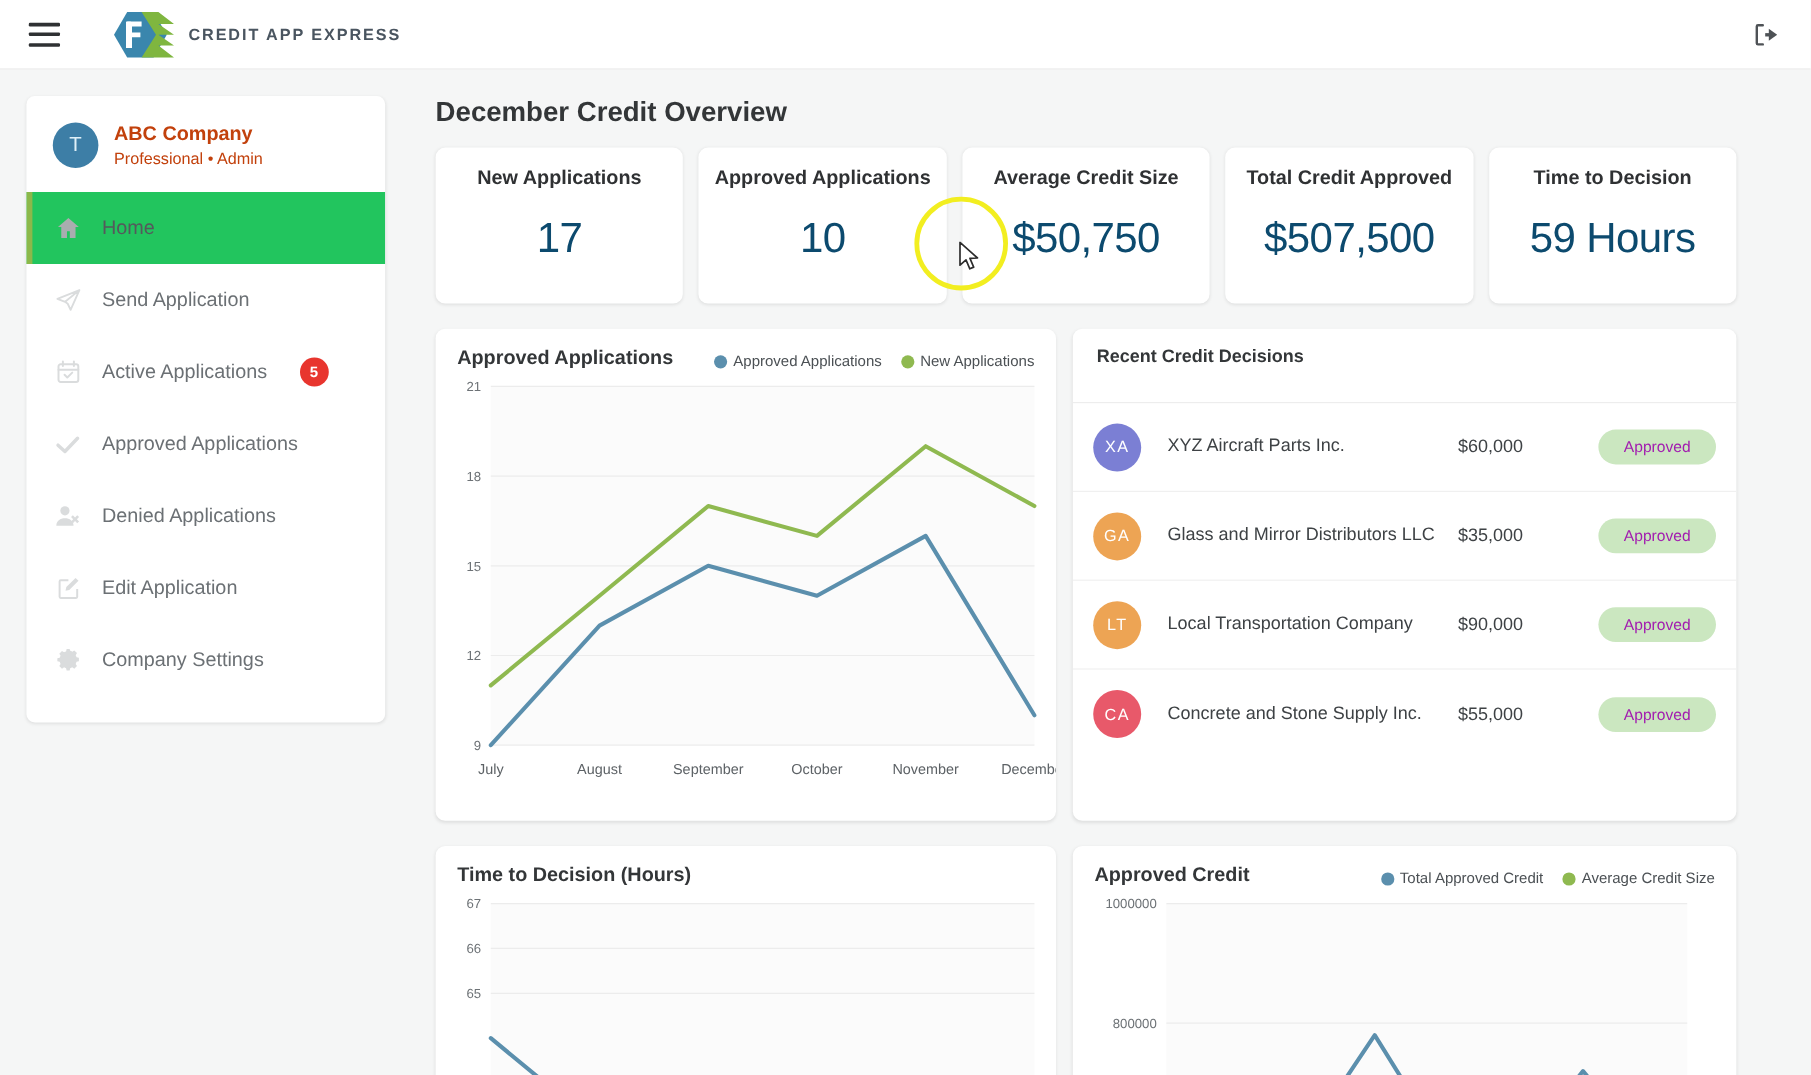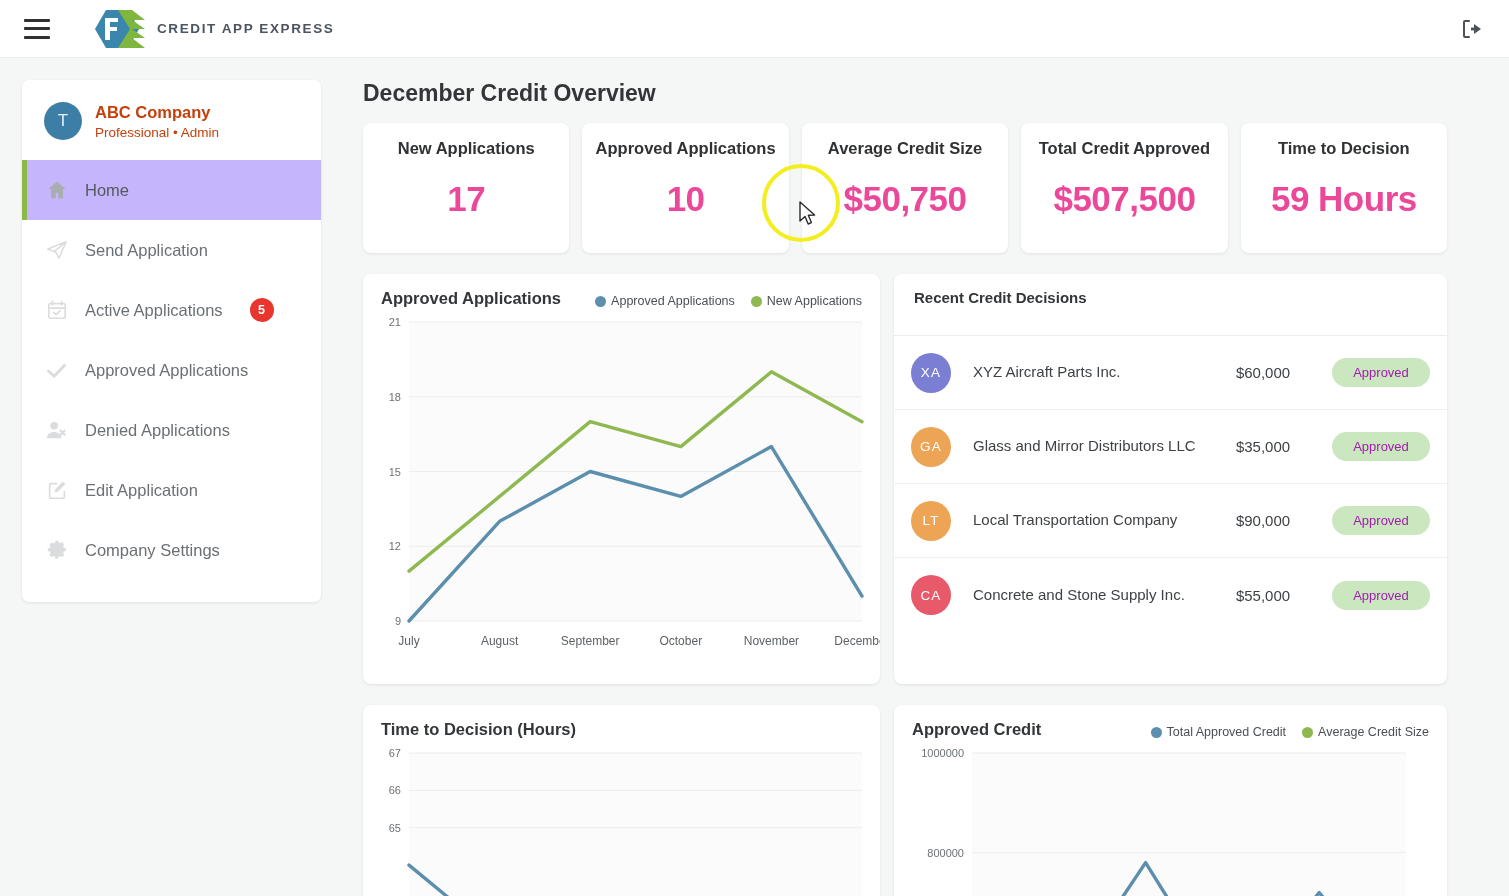--- a/index.html
+++ b/index.html
@@ -50,21 +50,21 @@
     font-size: 17px; font-weight: 400;
   }
   .profile-name { font-size: 16.5px; font-weight: bold; color: #c2410c; line-height: 1.25; }
   .profile-sub { font-size: 13.5px; color: #c2410c; margin-top: 2px; }
 
   .nav-item {
     display: flex; align-items: center; gap: 16px;
     height: 60px; padding-left: 22px; cursor: pointer;
     position: relative; color: #6b7074; font-size: 16.5px;
   }
-  .nav-item.active { background: #c4b5fd; color: #55595c; }
+  .nav-item.active { background: #22c55e; color: #55595c; }
   .nav-item.active::before {
     content: ""; position: absolute; left: 0; top: 0; bottom: 0;
     width: 5px; background: #8cb84a;
   }
   .nav-ico { width: 25px; height: 25px; flex: 0 0 25px; display: flex;
     align-items: center; justify-content: center; }
   .nav-badge {
     margin-left: 11px; min-width: 24px; height: 24px; border-radius: 50%;
     background: #e8352e; color: #fff; font-size: 12.5px; font-weight: bold;
     display: flex; align-items: center; justify-content: center;
@@ -74,21 +74,21 @@
   .main { flex: 1; padding: 0 62px 0 42px; min-width: 0; }
   .page-title { font-size: 23px; font-weight: bold; color: #333638; margin-bottom: 16px; }
 
   .stats { display: flex; gap: 13px; }
   .stat-card {
     flex: 1; background: #fff; border-radius: 8px;
     box-shadow: 0 1px 3px rgba(0,0,0,.09);
     height: 130px; padding-top: 16px; text-align: center;
   }
   .stat-label { font-size: 16.5px; font-weight: bold; color: #2f3133; }
-  .stat-value { font-size: 35px; font-weight: bold; color: #ec4899; margin-top: 21px; letter-spacing: -.5px; }
+  .stat-value { font-size: 35px; font-weight: normal; color: #0c4a6e; margin-top: 21px; letter-spacing: -.5px; }
 
   .row2 { display: flex; gap: 14px; margin-top: 21px; }
   .panel {
     background: #fff; border-radius: 8px;
     box-shadow: 0 1px 3px rgba(0,0,0,.09);
     overflow: hidden;
   }
   .panel-left { flex: 0 0 517px; height: 410px; }
   .panel-right { flex: 1; height: 410px; }
 
@@ -105,21 +105,21 @@
   .dec-row { display: flex; align-items: center; padding: 0 17px; height: 74px;
     border-bottom: 1px solid #f0f0f0; cursor: pointer; }
   .dec-row:last-child { border-bottom: none; }
   .avatar-sm {
     width: 40px; height: 40px; border-radius: 50%; flex: 0 0 40px;
     display: flex; align-items: center; justify-content: center;
     color: #fff; font-size: 13.5px; letter-spacing: 1.2px;
   }
   .dec-name { flex: 1; margin-left: 22px; font-size: 15px; color: #3e4245;
     line-height: 1.38; padding-right: 10px; }
-  .dec-amount { width: 96px; text-align: center; font-size: 15px; color: #3e4245; }
+  .dec-amount { width: 96px; font-size: 15px; color: #3e4245; }
   .badge-pill {
     width: 98px; height: 29px; border-radius: 15px; margin-left: 21px;
     display: flex; align-items: center; justify-content: center;
     font-size: 13px;
   }
   .badge-approved { background: #cbe7c0; color: #a21caf; }
   .badge-denied { background: #f6cdd0; color: #b8505d; }
 
   .row3 { display: flex; gap: 14px; margin-top: 21px; }
 

